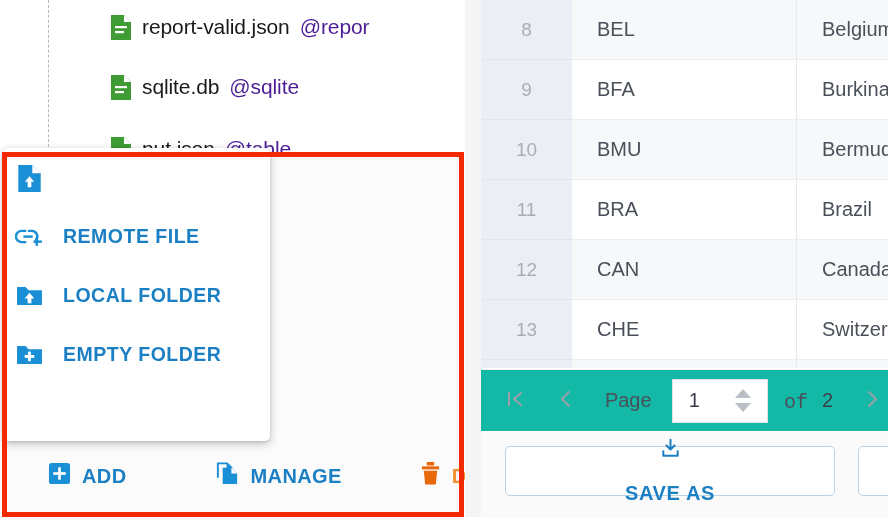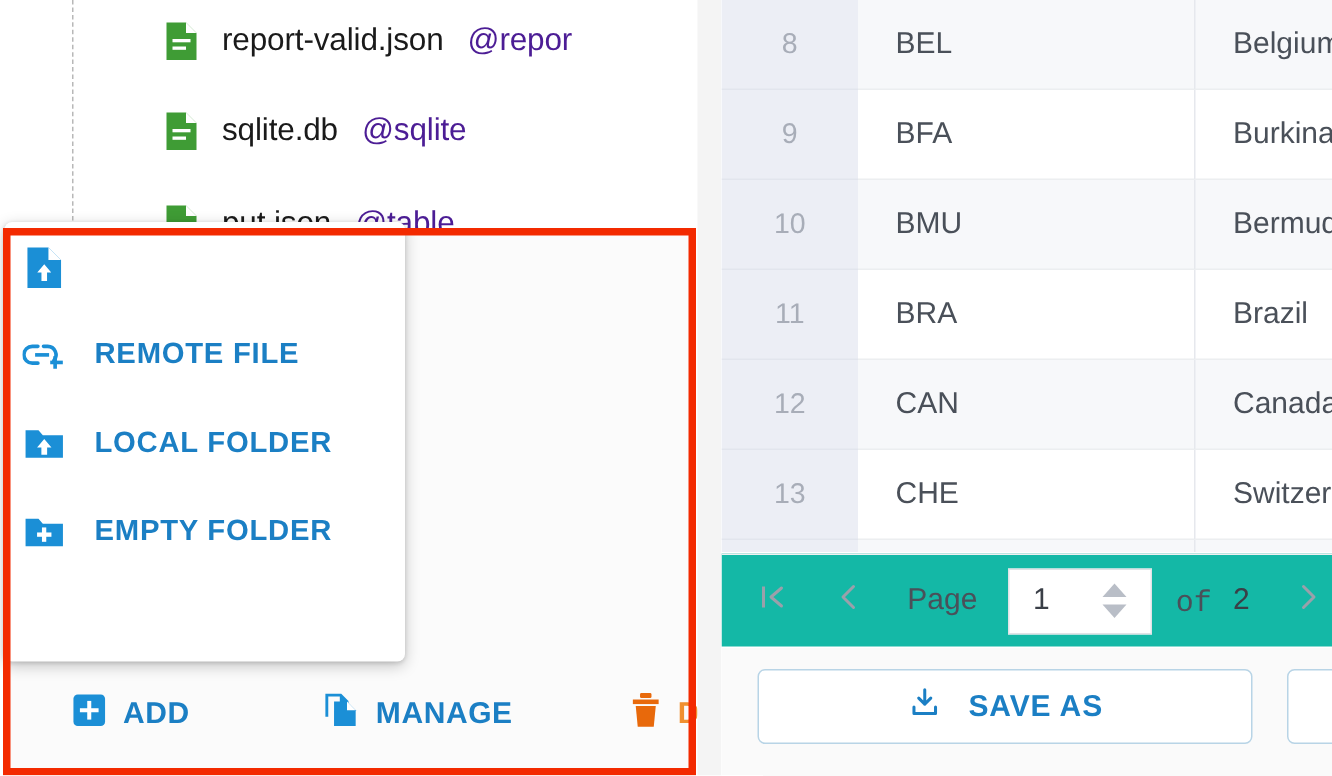--- a/index.html
+++ b/index.html
@@ -17,21 +17,21 @@
     background: #ffffff; overflow: hidden;
   }
   .tree-guide {
     position: absolute; left: 48px; top: 0; width: 0; height: 152px;
     border-left: 1px dashed #b8b8b8;
   }
 
   
   .file-row {
     position: absolute; left: 110px; display: flex; align-items: center;
-    height: 42px; gap: 16px; white-space: nowrap;
+    height: 42px; gap: 10px; white-space: nowrap;
   }
   .file-row .fname {
     font-size: 21px; color: #1a1a1a; letter-spacing: -0.1px;
   }
   .file-row .ftag {
     font-size: 21px; color: #4c1d95; letter-spacing: -0.1px;
   }
   .file-icon-green { width: 22px; height: 27px; flex: 0 0 auto; }
 
   
@@ -156,20 +156,21 @@
   
   #btn-strip {
     position: absolute; left: 0; top: 432px; width: 407px; height: 85px;
     background: #fafafa;
   }
   #save-as {
     position: absolute; left: 24px; top: 14px; width: 330px; height: 50px;
     border: 1px solid #b8d4e6; border-radius: 5px; background: #ffffff;
     display: flex; align-items: center; justify-content: center; gap: 18px;
     cursor: pointer;
+    flex-direction: column;
   }
   #save-as .sa-label {
     font-size: 20px; font-weight: bold; color: #1b7fc4; letter-spacing: 0.6px;
   }
   #btn-next-partial {
     position: absolute; left: 377px; top: 14px; width: 60px; height: 50px;
     border: 1px solid #b8d4e6; border-radius: 5px; background: #ffffff;
   }
 </style>
 </head>

